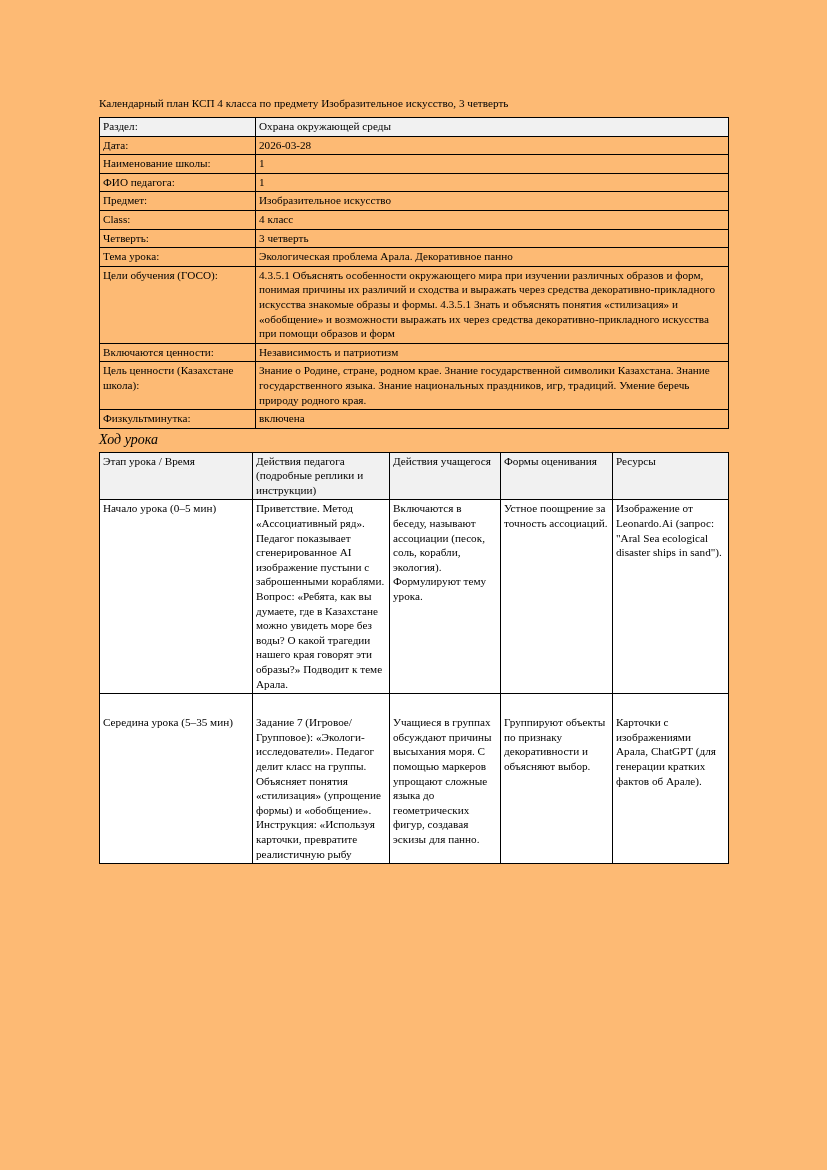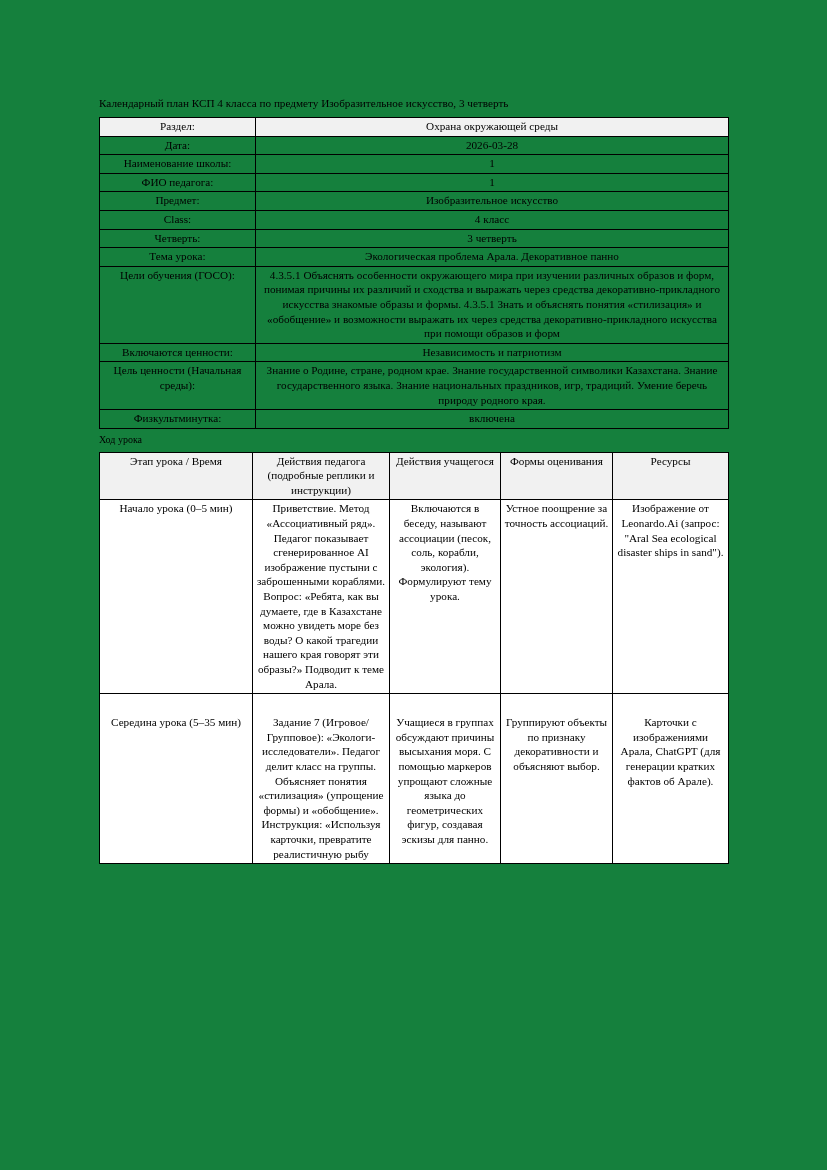--- a/index.html
+++ b/index.html
@@ -14,55 +14,56 @@
     color: #000000;
     overflow: hidden;
     position: relative;
   }
   .page {
     position: absolute;
     left: 0;
     top: 0;
     width: 827px;
     height: 1170px;
-    background: #15803d;
+    background: #fdba74;
   }
   .content {
     position: absolute;
     left: 99px;
     top: 96px;
     width: 629px;
   }
 
   .doc-title {
     font-size: 11.2px;
     line-height: 15px;
     margin: 0 0 6px 0;
     white-space: nowrap;
   }
 
   .section-label {
-    font-size: 10px;
+    font-size: 14px;
     line-height: 15px;
     margin: 3px 0 5px 0;
+    font-style: italic;
   }
 
   table.doc-table {
     border-collapse: collapse;
     table-layout: fixed;
     width: 629px;
     font-size: 11.2px;
     line-height: 14.6px;
   }
   table.doc-table td,
   table.doc-table th {
     border: 1px solid #000000;
     padding: 1px 3px 2px 3px;
     vertical-align: top;
-    text-align: center;
+    text-align: left;
     font-weight: normal;
     word-wrap: break-word;
     overflow-wrap: break-word;
     hyphens: none;
   }
 
   
   table.info-table col.c-label { width: 156px; }
   table.info-table col.c-value { width: 473px; }
 
@@ -140,21 +141,21 @@
         </tr>
         <tr>
           <td>Цели обучения (ГОСО):</td>
           <td>4.3.5.1 Объяснять особенности окружающего мира при изучении различных образов и форм, понимая причины их различий и сходства и выражать через средства декоративно-прикладного искусства знакомые образы и формы. 4.3.5.1 Знать и объяснять понятия «стилизация» и «обобщение» и возможности выражать их через средства декоративно-прикладного искусства при помощи образов и форм</td>
         </tr>
         <tr>
           <td>Включаются ценности:</td>
           <td>Независимость и патриотизм</td>
         </tr>
         <tr>
-          <td>Цель ценности (Начальная среды):</td>
+          <td>Цель ценности (Казахстане школа):</td>
           <td>Знание о Родине, стране, родном крае. Знание государственной символики Казахстана. Знание государственного языка. Знание национальных праздников, игр, традиций. Умение беречь природу родного края.</td>
         </tr>
         <tr>
           <td>Физкультминутка:</td>
           <td>включена</td>
         </tr>
       </tbody>
     </table>
 
     <div class="section-label">Ход урока</div>

